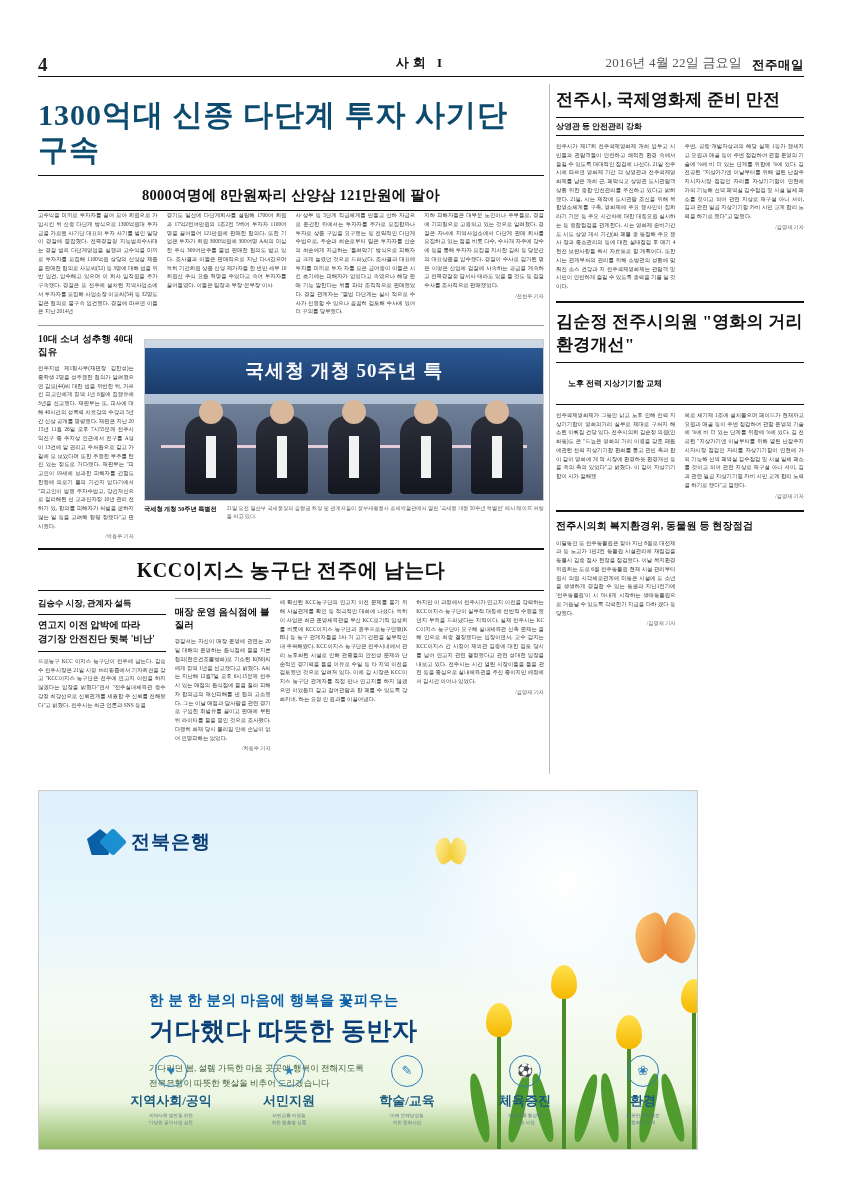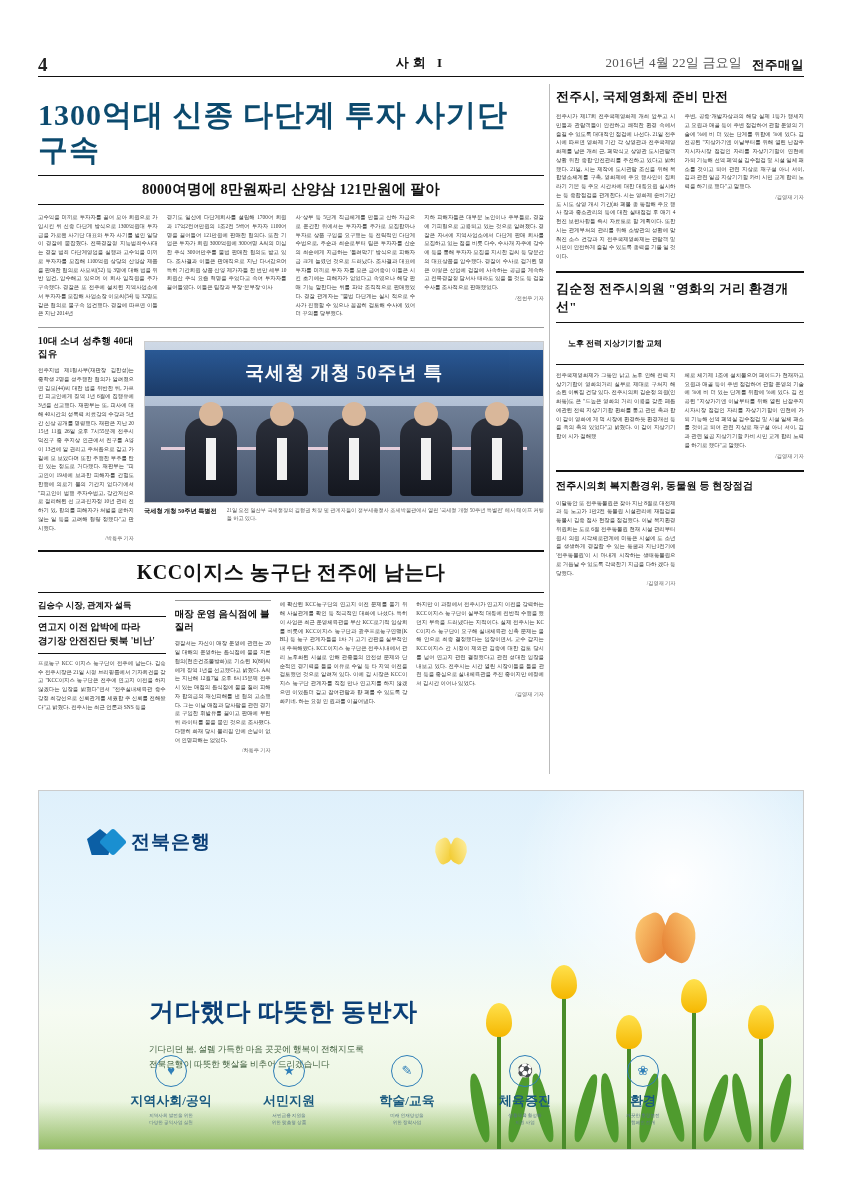--- a/index.html
+++ b/index.html
@@ -33,21 +33,21 @@
   .right-zone{position:absolute;left:556px;top:84px;width:248px;height:690px;}
   .vert-rule{position:absolute;left:549px;top:84px;width:1px;height:690px;background:#bbb;}
 
   
   .headline{
     font-size:30px;font-weight:bold;letter-spacing:1px;line-height:1.15;
     margin:14px 0 8px 0;color:#0c4a6e;
   }
   .sub-head-band{
     border-top:1px solid #111;border-bottom:1px solid #111;
-    padding:4px 0 5px 0;text-align:center;margin-bottom:8px;
+    padding:10px 0 5px 0;text-align:center;
   }
   .sub-head-band .sh{font-size:14.5px;font-weight:bold;letter-spacing:.3px;}
 
   .cols-5{display:flex;gap:9px;}
   .col{flex:1;}
   .body-text{
     font-size:5.4px;line-height:1.62;text-align:justify;color:#333;
     word-break:break-all;
   }
   .byline{font-size:5.2px;text-align:right;color:#555;margin-top:3px;}
@@ -93,28 +93,28 @@
   .cap-right{font-size:5.2px;color:#555;line-height:1.5;text-align:justify;flex:1;}
 
   .mid-head{
     font-size:20px;font-weight:bold;text-align:center;letter-spacing:.5px;
     border-top:2px solid #111;border-bottom:1px solid #111;padding:7px 0 6px 0;margin-top:8px;
   }
 
   .cols-4{display:flex;gap:9px;margin-top:7px;}
 
   
-  .r-head{font-size:13px;font-weight:bold;letter-spacing:.2px;margin:4px 0 6px 0;}
+  .r-head{font-size:17px;font-weight:bold;letter-spacing:.2px;margin:4px 0 6px 0;}
   .r-sub{font-size:8px;font-weight:bold;margin:0 0 5px 0;}
   .cols-2{display:flex;gap:9px;}
   .r-rule{height:2px;background:#111;margin:10px 0 7px 0;}
 
   
   .ad{
-    position:absolute;left:38px;top:790px;width:766px;height:360px;
+    position:absolute;left:38px;top:790px;width:660px;height:360px;
     border:1px solid #ccc;box-sizing:border-box;overflow:hidden;
     background:linear-gradient(180deg,#dff0fb 0%,#eaf7fd 38%,#f6fbf2 62%,#e7f3d9 100%);
   }
   .ad .sky-glow{
     position:absolute;right:-40px;top:-60px;width:340px;height:300px;border-radius:50%;
     background:radial-gradient(circle,#ffffff 0%,rgba(255,255,255,0) 70%);
   }
   .ad-logo{position:absolute;left:48px;top:38px;display:flex;align-items:center;gap:8px;}
   .ad-logo .mark{
     width:26px;height:26px;background:#0b5fa5;
@@ -292,20 +292,23 @@
 전주시는 시간 열린 시장이들을 들을 관련 등을 중심으로 실내체육관을 추진 중이지만 예정에서 김시간 이어나 있었다.</div>
         <div class="byline">/김영재 기자</div>
       </div>
     </div>
   </div>
 
   <div class="right-zone">
 
     <div>
       <div class="r-head">전주시, 국제영화제 준비 만전</div>
+      <div style="border-top:1px solid #111;border-bottom:1px solid #111;padding:3px 0;margin-bottom:6px;">
+        <div class="r-sub" style="margin:0">상영관 등 안전관리 강화</div>
+      </div>
       <div class="cols-2">
         <div class="col">
           <div class="body-text">전주시가 제17회 전주국제영화제 개최 앞두고 시민들과 관람객들이 안전하고 쾌적한 환경 속에서 즐길 수 있도록 대대적인 점검에 나선다.
 
 21일 전주시에 따르면 영화제 기간 각 상영관과 전주국제영화제를 남은 개최 근, 페막식교 상영관 도시관람객상황 위한 종합·안전관리를 추진하고 있다고 밝혀 했다.
 
 21일, 시는 제작에 도시관람 조신을 위해 복합영소체계를 구축, 영화제에 주요 행사인이 집회라기 기본 등 주요 시간차에 대한 대응요원 실시하는 등 종합점검을 관계한다.
 
 시는 영화제 준비기간도 시도 상영 개시 기간(화 폐물 총 동점해 주요 행사 장과 중소관리의 등에 대한 실태점검 후 매기 4현진 보완사항들 즉시 자료토로 할 계획이다.
 
@@ -366,20 +369,21 @@
     <div class="sky-glow"></div>
     <div class="grass"></div>
 
     <div class="ad-logo">
       <span class="mark"></span>
       <span class="mark2"></span>
       <span class="name">전북은행</span>
     </div>
 
     <div class="ad-copy">
+      <div class="l1">한 분 한 분의 마음에 행복을 꽃피우는</div>
       <div class="l2">거다했다 따뜻한 동반자</div>
       <div class="l3" style="white-space:pre-line">기다리던 봄, 설렘 가득한 마음 곳곳에 행복이 전해지도록
 전북은행이 따뜻한 햇살을 비추어 드리겠습니다</div>
     </div>
 
     <div class="tulip" style="left:430px;width:60px;height:150px">
       <div class="stem" style="height:120px"></div>
       <div class="bloom" style="bottom:112px"></div>
       <div class="leaf" style="left:4px;transform:rotate(-12deg)"></div>
       <div class="leaf" style="right:4px;transform:rotate(12deg)"></div>

